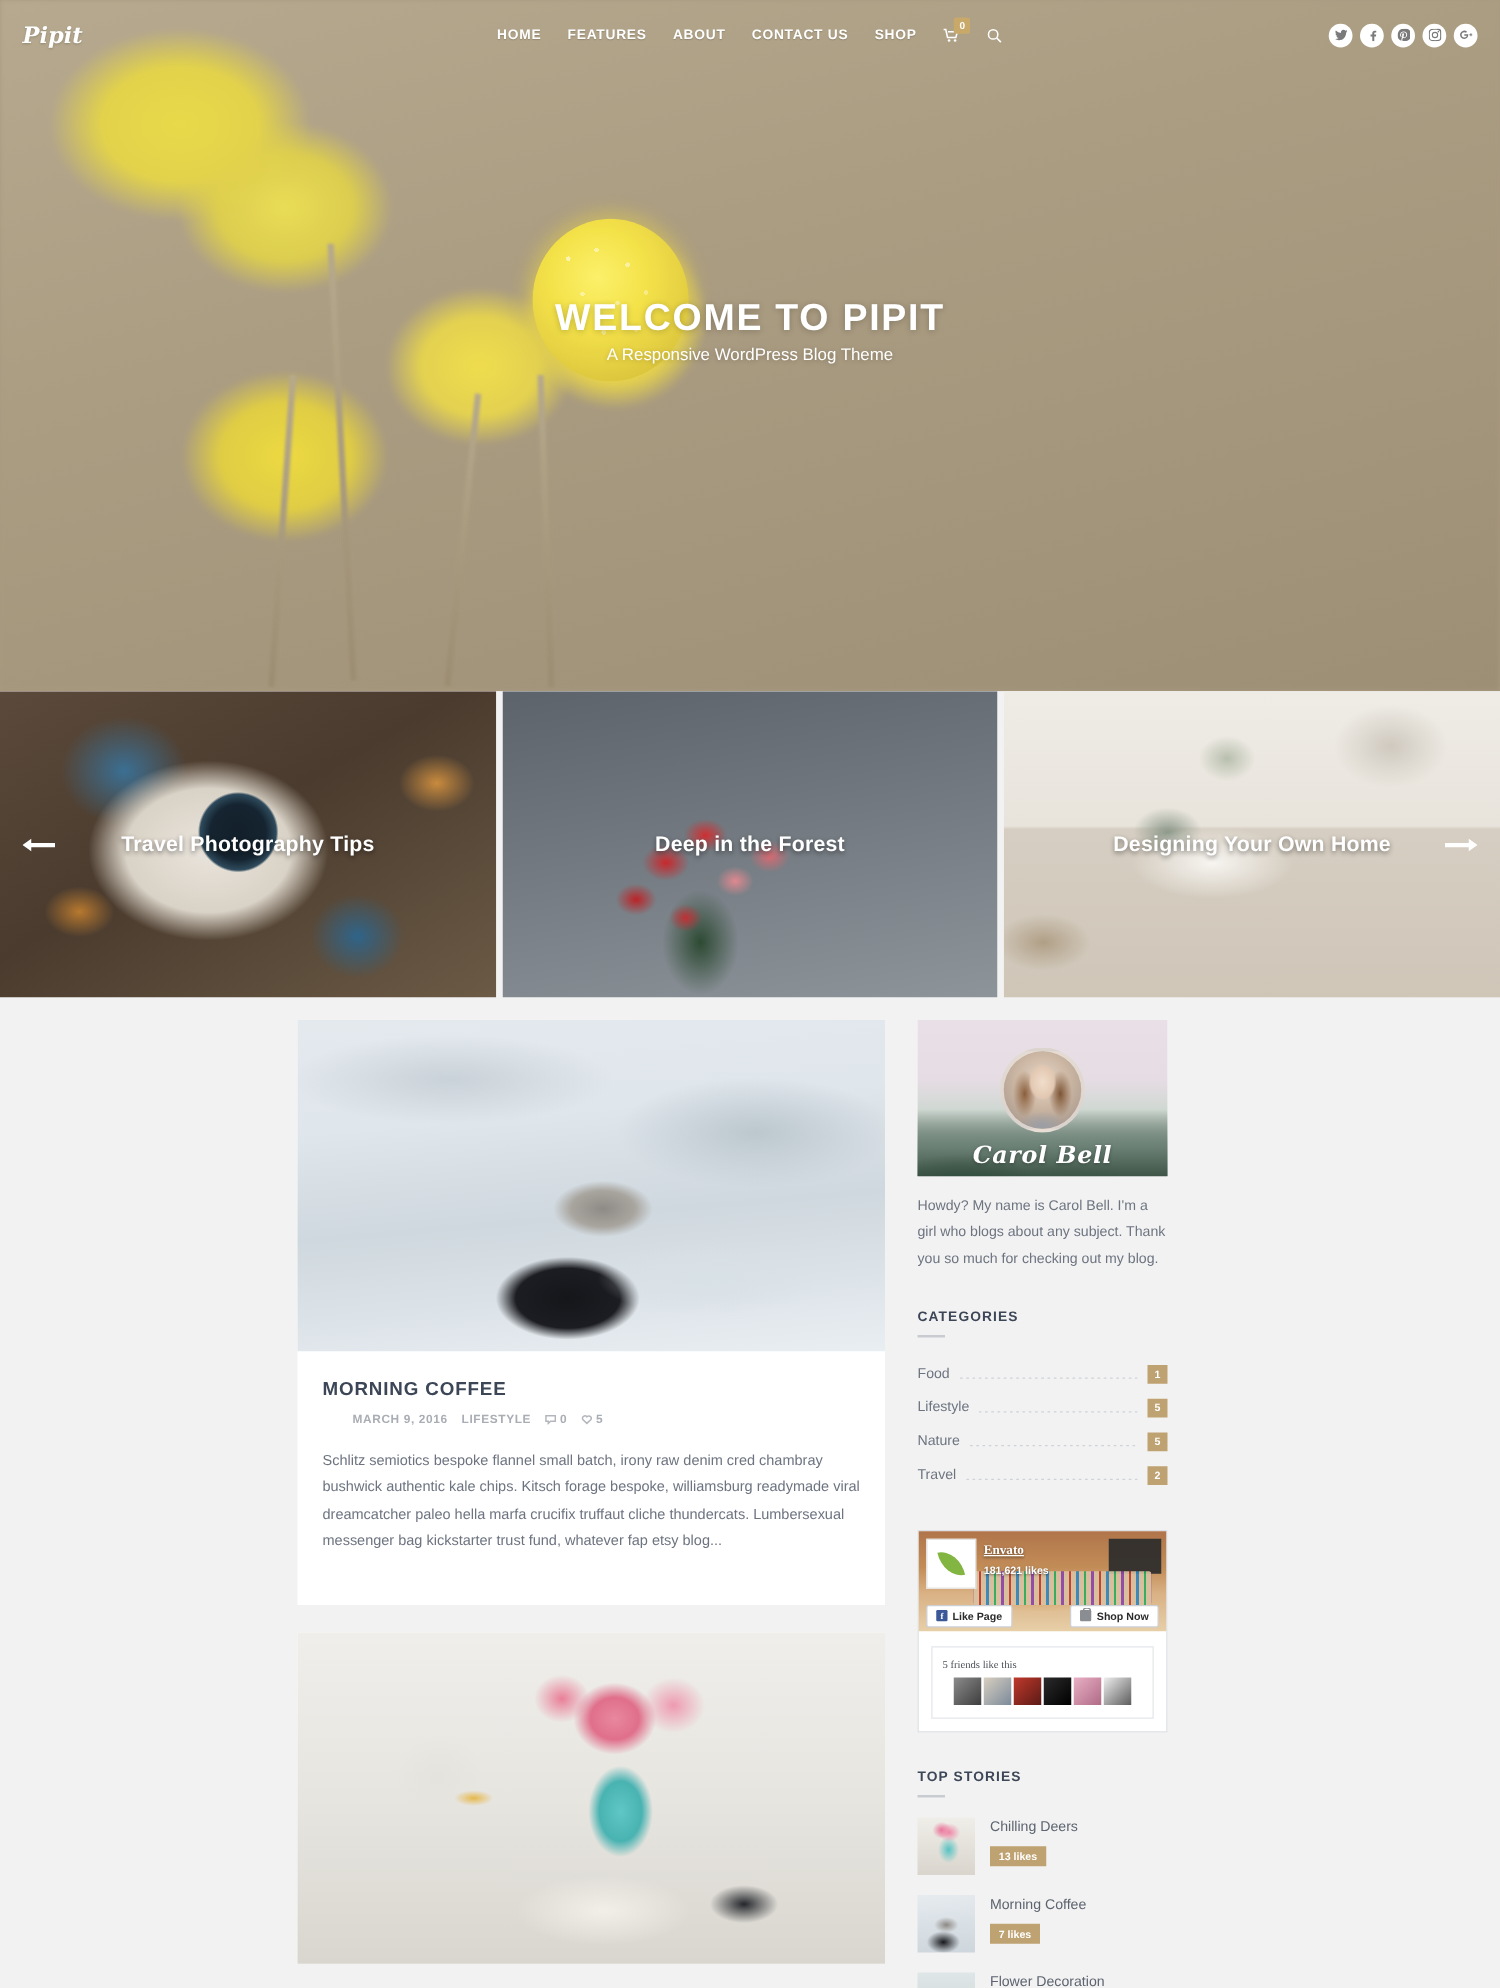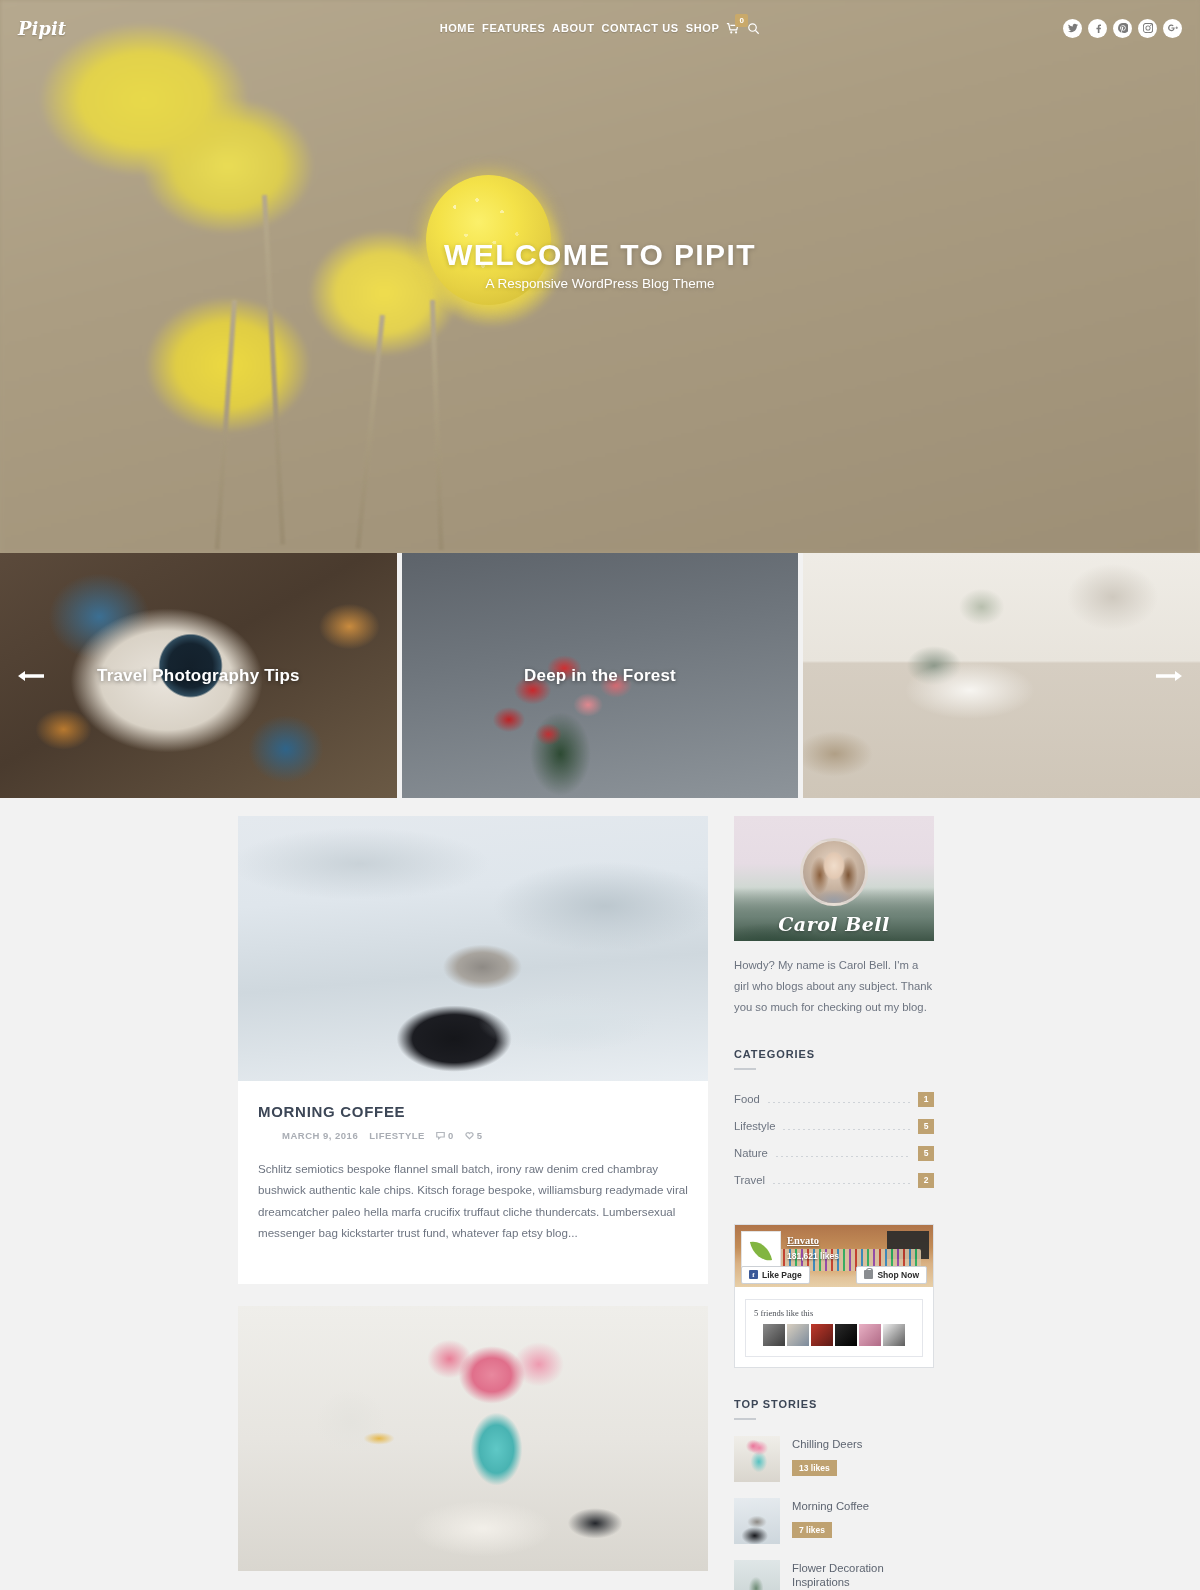--- a/index.html
+++ b/index.html
@@ -70,21 +70,21 @@
     font-style: italic;
     font-weight: 700;
     font-size: 18px;
     color: #fff;
     letter-spacing: 0px;
     text-shadow: 0 1px 2px rgba(0,0,0,.2);
     white-space: nowrap;
   }
   .main-nav {
     position:absolute; left:0; right:0; top:0; height:56px;
-    display:flex; align-items:center; justify-content:center; gap:7px;
+    display:flex; align-items:center; justify-content:center; gap:21px;
     pointer-events:none;
   }
   .main-nav > * { pointer-events:auto; }
   .nav-link {
     color:#fff; font-size:11px; font-weight:700; letter-spacing:.6px;
     text-transform:uppercase; text-decoration:none;
     text-shadow:0 1px 1px rgba(0,0,0,.18);
     font-family:"Liberation Sans", sans-serif;
   }
   .cart-wrap{ position:relative; display:flex; align-items:center; }
@@ -304,21 +304,21 @@
     align-self:flex-end; margin-bottom:4px;
   }
   .cat-count{
     background:#bfa271; color:#fff; font-size:8.5px; font-weight:700;
     min-width:16px; height:15px; line-height:15px; text-align:center; padding:0 4px;
   }
 
   
   .fb-widget{ border:1px solid #dcdfe3; background:#fff; }
   .fb-cover{
-    position:relative; height:62px; overflow:hidden;
+    position:relative; height:80px; overflow:hidden;
     background:
       radial-gradient(ellipse 80px 18px at 50% 64%, #d8a66b 0%, rgba(216,166,107,0) 72%),
       linear-gradient(180deg,#b0754a 0%,#c28c57 36%,#d9b184 62%,#e7cfa8 100%);
   }
   .fb-cover::after{
     content:""; position:absolute; left:22%; right:6%; top:40%; height:34%;
     background:repeating-linear-gradient(90deg,
       #d9c2a2 0 4px,#c0392b 4px 6px,#d9c2a2 6px 10px,#2e86c1 10px 12px,
       #d9c2a2 12px 16px,#27ae60 16px 18px,#d9c2a2 18px 22px,#8e44ad 22px 24px);
     filter:blur(.4px); opacity:.9; border-radius:2px;
@@ -490,20 +490,21 @@
       <div class="slide-caption">Travel Photography Tips</div>
     </div>
 
     <div class="slide">
       <div class="img img-flowers"></div>
       <div class="slide-caption">Deep in the Forest</div>
     </div>
 
     <div class="slide">
       <div class="img img-room"></div>
+      <div class="slide-caption">Designing Your Own Home</div>
     </div>
 
     <button class="slider-arrow right">
       <svg viewBox="0 0 26 14">
           <path d="M26 7l-7-5v3.3H0v3.4h19V12z"></path>
         </svg>
     </button>
   </section>
 
   <div class="content">

